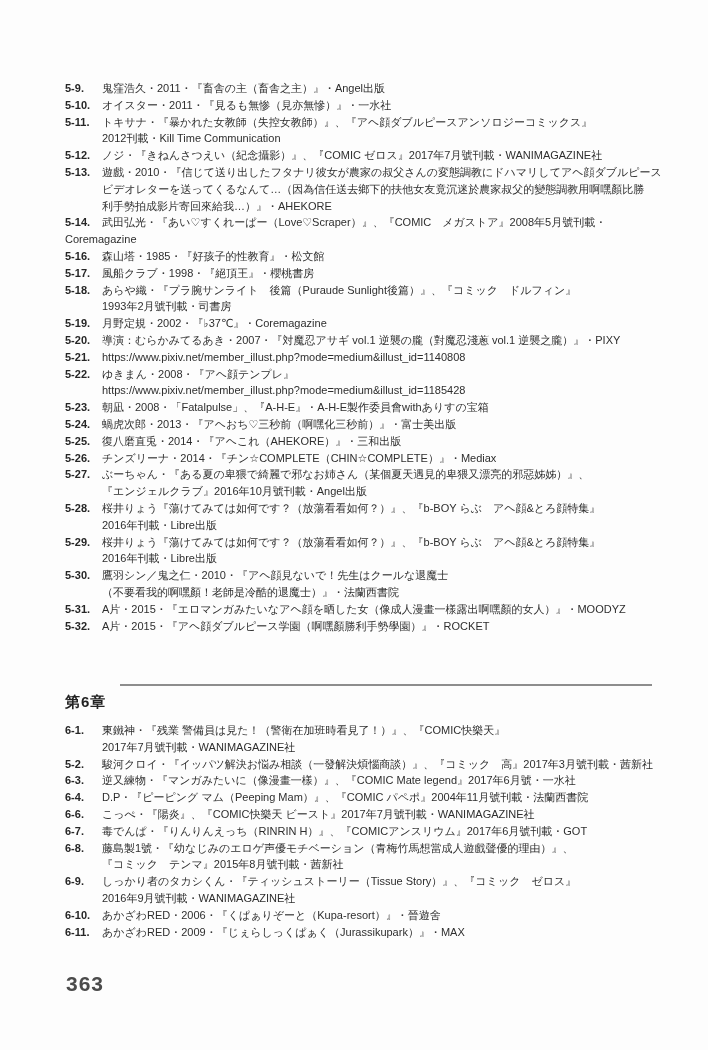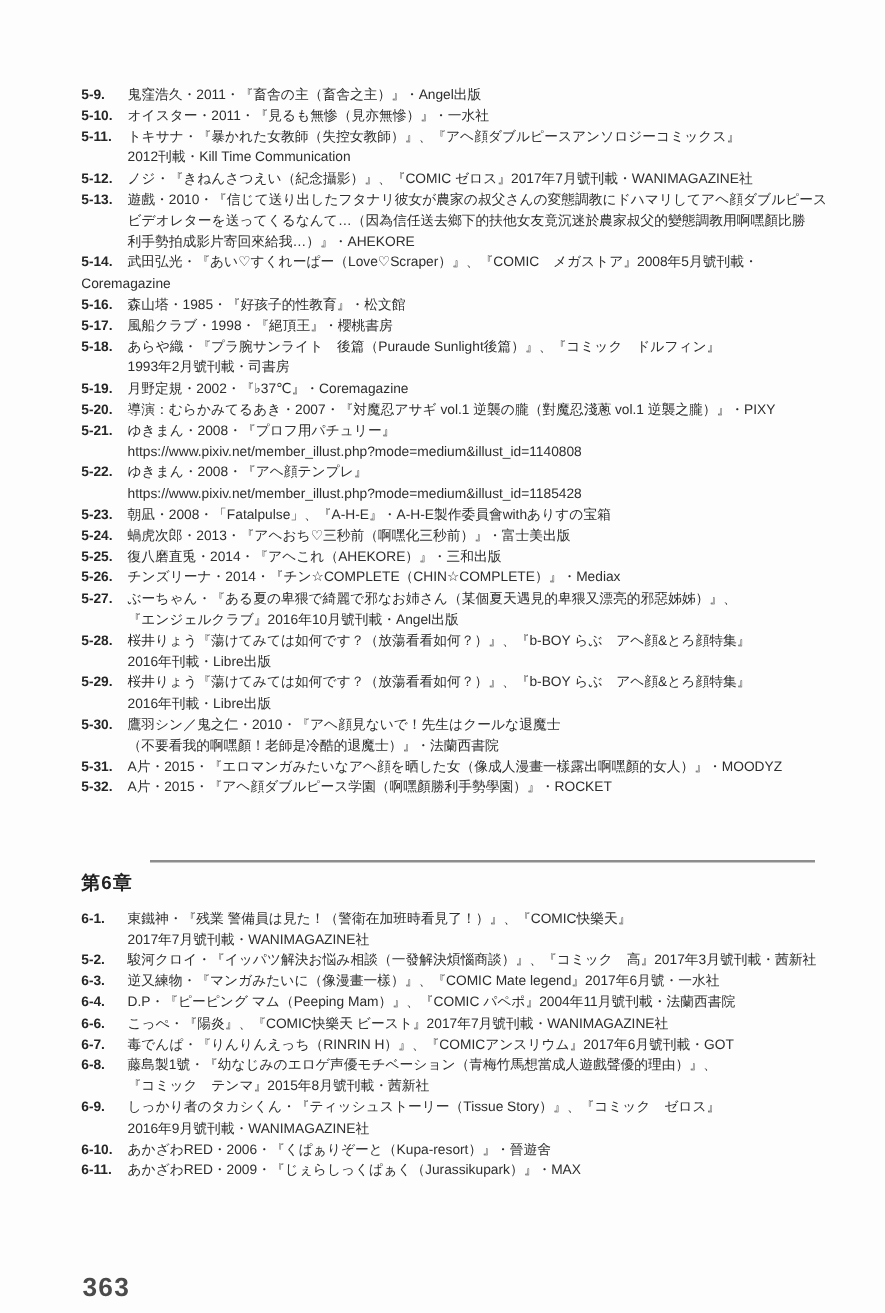--- a/index.html
+++ b/index.html
@@ -4,21 +4,21 @@
 <style>
   html,body { margin:0; padding:0; }
   body {
     width:708px; height:1050px; position:relative;
     background:#fdfdfd;
     font-family:"Liberation Sans","DejaVu Sans",sans-serif;
     color:#2e2e2e;
     overflow:hidden;
   }
   .content {
-    position:absolute; left:65px; top:68px; right:56px;
+    position:absolute; left:65px; top:80px; right:56px;
     font-size:11px; line-height:16.8px;
   }
   .entry { display:flex; }
   .entry .num {
     width:37px; flex-shrink:0;
     font-weight:bold; color:#262626;
   }
   .entry .body { flex:1; min-width:0; }
   .line { white-space:nowrap; }
   .line.flush { margin-left:-37px; }
@@ -27,21 +27,21 @@
     margin-top:24px; margin-bottom:11px;
   }
   .section-header .title {
     font-size:15px; font-weight:bold; color:#222; letter-spacing:1px;margin-top:36px;
   }
   .section-header .rule {
     flex:1; height:2px; background:#8d8d8d; margin-left:14px;
   }
   .page-number {
     position:absolute; left:66px; top:972px;
-    font-size:21px; font-weight:bold; color:#4b4b4b; letter-spacing:1px;margin-top:47px;
+    font-size:21px; font-weight:bold; color:#4b4b4b; letter-spacing:1px;
   }
 </style>
 </head>
 <body>
 
 <div class="content">
     <div class="entry">
       <span class="num">5-9.</span>
       <div class="body">
         <div class="line">鬼窪浩久・2011・『畜舎の主（畜舎之主）』・Angel出版</div>
@@ -108,21 +108,20 @@
     </div>
     <div class="entry">
       <span class="num">5-20.</span>
       <div class="body">
         <div class="line">導演：むらかみてるあき・2007・『対魔忍アサギ vol.1 逆襲の朧（對魔忍淺蔥 vol.1 逆襲之朧）』・PIXY</div>
       </div>
     </div>
     <div class="entry">
       <span class="num">5-21.</span>
       <div class="body">
-        <div class="line">ゆきまん・2008・『プロフ用パチュリー』</div>
         <div class="line">https://www.pixiv.net/member_illust.php?mode=medium&amp;illust_id=1140808</div>
       </div>
     </div>
     <div class="entry">
       <span class="num">5-22.</span>
       <div class="body">
         <div class="line">ゆきまん・2008・『アヘ顔テンプレ』</div>
         <div class="line">https://www.pixiv.net/member_illust.php?mode=medium&amp;illust_id=1185428</div>
       </div>
     </div>

